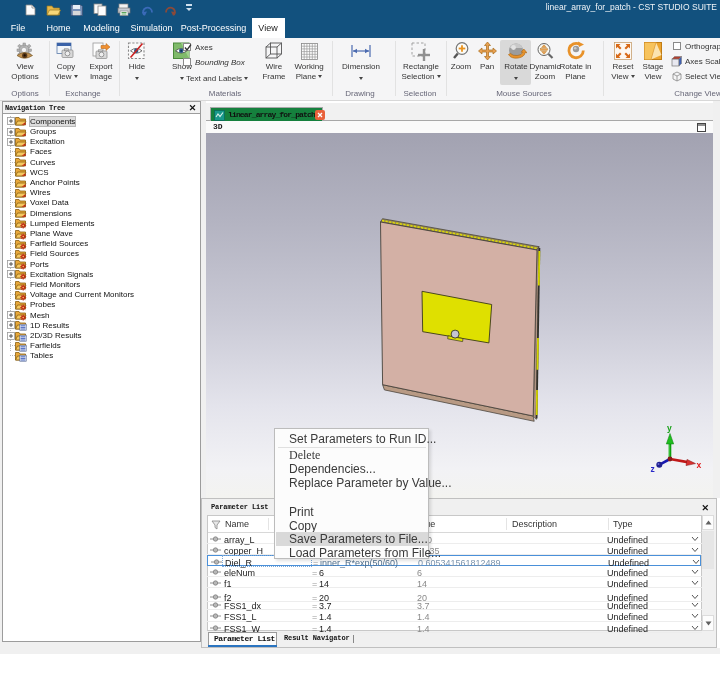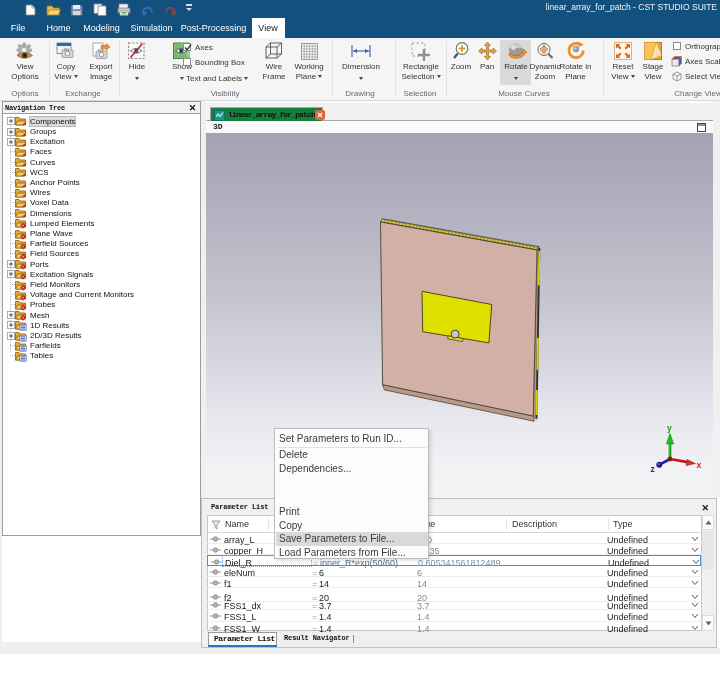--- a/index.html
+++ b/index.html
@@ -20,21 +20,21 @@
 #ribbon { position:absolute; left:0; top:38px; width:720px; height:63px; background:#f5f5f6; border-bottom:1px solid #d8d8d8; }
 .rsep { position:absolute; top:3px; width:1px; height:55px; background:#e2e2e2; }
 .glabel { position:absolute; top:51px; font-size:8px; color:#667; text-align:center; white-space:nowrap; }
 .rbtn { position:absolute; top:2px; text-align:center; font-size:8px; color:#333; line-height:9.5px; white-space:nowrap; }
 .rbtn .ric { height:22px; display:flex; align-items:center; justify-content:center; }
 .dna { display:inline-block; width:0; height:0; border-left:2.5px solid transparent; border-right:2.5px solid transparent; border-top:3px solid #444; vertical-align:middle; }
 .cbrow { position:absolute; font-size:8px; color:#333; white-space:nowrap; }
 .cbx { position:absolute; width:8px; height:8px; background:#fff; border:1px solid #8a8a8a; }
 
 
-#navpanel { position:absolute; left:2px; top:101px; width:199px; height:435px; background:#ffffff; border:1px solid #9c9c9c; }
+#navpanel { position:absolute; left:2px; top:101px; width:199px; height:541px; background:#ffffff; border:1px solid #9c9c9c; }
 #navhdr { z-index:3; position:absolute; left:2px; top:101px; width:199px; height:13px; background:#f2f2f2; border:1px solid #9c9c9c; font-family:"Liberation Mono",monospace; font-weight:bold; font-size:7px; letter-spacing:-0.2px; color:#111; }
 #splitter { position:absolute; left:201px; top:101px; width:5px; height:545px; background:#f0f0f0; }
 .trow { position:absolute; left:3px; height:10.2px; font-size:8px; color:#111; white-space:nowrap; }
 .trow .tt { position:absolute; left:24px; top:0.5px; }
 
 
 #tabstrip { position:absolute; left:206px; top:103px; width:507px; height:18px; background:#f1f1f1; border-bottom:1px solid #a8a8a8; }
 #doctab { position:absolute; left:210px; top:107px; width:113px; height:14px; background:#15803d; border:1px solid #a8a8a8; border-bottom:none; }
 #row3d { position:absolute; left:206px; top:121px; width:507px; height:12px; background:#fafafa; font-family:"Liberation Mono",monospace; font-size:8px; font-weight:bold; color:#222; }
 #viewport { position:absolute; left:206px; top:133px; width:507px; height:365px;
@@ -48,21 +48,21 @@
 .picon { position:absolute; left:3px; top:3px; }
 .pname { position:absolute; left:17px; top:2px; }
 .peq { position:absolute; left:105px; top:2px; color:#999; }
 .pexp { position:absolute; left:112px; top:2px; color:#222; }
 .pval { position:absolute; left:210px; top:2px; color:#8a8a8a; }
 .ptype { position:absolute; left:400px; top:2px; color:#222; }
 #ptabs { position:absolute; left:202px; top:631px; width:514px; height:17px; font-family:"Liberation Mono",monospace; font-weight:bold; font-size:8px; letter-spacing:-0.45px; color:#111; }
 
 
 #ctxmenu { position:absolute; left:274px; top:428px; width:155px; height:131px; background:#fcfcfc; border:1px solid #bcbcbc; box-shadow:2px 2px 3px rgba(0,0,0,0.12); }
-.mitem { position:absolute; left:1px; width:152px; height:14px; line-height:14px; font-size:10px; color:#3a3a3a; padding-left:3px; white-space:nowrap; }
+.mitem { position:absolute; left:1px; width:152px; height:14px; line-height:14px; font-size:12px; color:#3a3a3a; padding-left:13px; white-space:nowrap; }
 .msep { position:absolute; left:3px; width:148px; height:1px; background:#e0e0e0; }
 
 #bottomstrip { position:absolute; left:0px; top:648px; width:720px; height:6px; background:#f0f0f0; }
 #bottomstrip1 { position:absolute; left:0px; top:642px; width:201px; height:6px; background:#f0f0f0; }
 #rightstrip { position:absolute; left:713px; top:101px; width:7px; height:397px; background:#f0f0f0; }
 #leftstrip { position:absolute; left:0px; top:101px; width:2px; height:547px; background:#f0f0f0; }
 </style>
 </head>
 <body>
 <div id="app">
@@ -117,24 +117,24 @@
 
   <div id="ribbon">
     <div class="rsep" style="left:49px;"></div>
     <div class="rsep" style="left:119px;"></div>
     <div class="rsep" style="left:332px;"></div>
     <div class="rsep" style="left:395px;"></div>
     <div class="rsep" style="left:446px;"></div>
     <div class="rsep" style="left:603px;"></div>
     <div class="glabel" style="left:5px;width:40px;">Options</div>
     <div class="glabel" style="left:53px;width:60px;">Exchange</div>
-    <div class="glabel" style="left:185px;width:80px;">Visibility</div>
+    <div class="glabel" style="left:185px;width:80px;">Materials</div>
     <div class="glabel" style="left:340px;width:40px;">Drawing</div>
     <div class="glabel" style="left:397px;width:46px;">Selection</div>
-    <div class="glabel" style="left:490px;width:68px;">Mouse Curves</div>
+    <div class="glabel" style="left:490px;width:68px;">Mouse Sources</div>
     <div class="glabel" style="left:668px;width:60px;">Change View</div>
 
     <div class="rbtn" style="left:6px;width:38px;">
       <div class="ric">
           <svg width="20" height="19" viewBox="0 0 20 19">
         <g fill="#b8b8b8" stroke="#8a8a8a" stroke-width="0.5">
         <circle cx="9" cy="8" r="5.2"></circle>
         <g fill="#b0b0b0">
                 <rect x="8" y="1" width="2.4" height="3"></rect>
                 <rect x="8" y="12" width="2.4" height="3"></rect>
@@ -205,21 +205,21 @@
         </div>
       <div>Show</div>
       <div style="margin-top:2px;"><span class="dna"></span></div>
     </div>
     <div class="cbx" style="left:183px;top:5px;"></div>
     <svg class="abs" style="left:183px;top:5px;" width="10" height="10" viewBox="0 0 10 10">
         <path d="M2 4.5 L4 7 L8 1.5" fill="none" stroke="#333" stroke-width="1.3"></path>
       </svg>
     <div class="cbrow" style="left:195px;top:5px;">Axes</div>
     <div class="cbx" style="left:183px;top:20px;"></div>
-    <div class="cbrow" style="left:195px;top:20px;">Bounding Box</div>
+    <div class="cbrow" style="left:195px;top:20px;font-style:italic;">Bounding Box</div>
     <div class="cbrow" style="left:186px;top:36px;">Text and Labels <span class="dna"></span></div>
 
     <div class="rbtn" style="left:252px;width:44px;">
       <div class="ric">
           <svg width="22" height="21" viewBox="0 0 22 21">
         <g fill="none" stroke="#555" stroke-width="0.9">
         <rect x="3" y="6" width="11" height="11"></rect>
         <rect x="7.5" y="2" width="11" height="11"></rect>
         <line x1="3" y1="6" x2="7.5" y2="2"></line>
               <line x1="14" y1="6" x2="18.5" y2="2"></line>
@@ -837,20 +837,21 @@
     <div class="abs" style="left:6px;top:14px;width:69px;height:2px;background:#2a74c0;"></div>
   </div>
   <div id="bottomstrip"></div>
   <div id="bottomstrip1"></div>
   <div id="rightstrip"></div>
   <div id="leftstrip"></div>
 
   <div id="ctxmenu">
   <div class="msep" style="top:17.5px;"></div>
   <div class="mitem" style="top:2.5px;">Set Parameters to Run ID...</div>
-  <div class="mitem" style="top:18.8px;">Delete</div>
+  <div class="mitem" style="top:18.8px;font-family:Liberation Serif, serif;">Delete</div>
   <div class="mitem" style="top:33px;">Dependencies...</div>
+  <div class="mitem" style="top:47.3px;">Replace Parameter by Value...</div>
   <div class="mitem" style="top:75.7px;">Print</div>
   <div class="mitem" style="top:90px;">Copy</div>
   <div class="mitem" style="top:102.5px;background:#d9d9d9;">Save Parameters to File...</div>
   <div class="mitem" style="top:116.5px;">Load Parameters from File...</div>
   </div>
 </div>
 
 </body></html>

